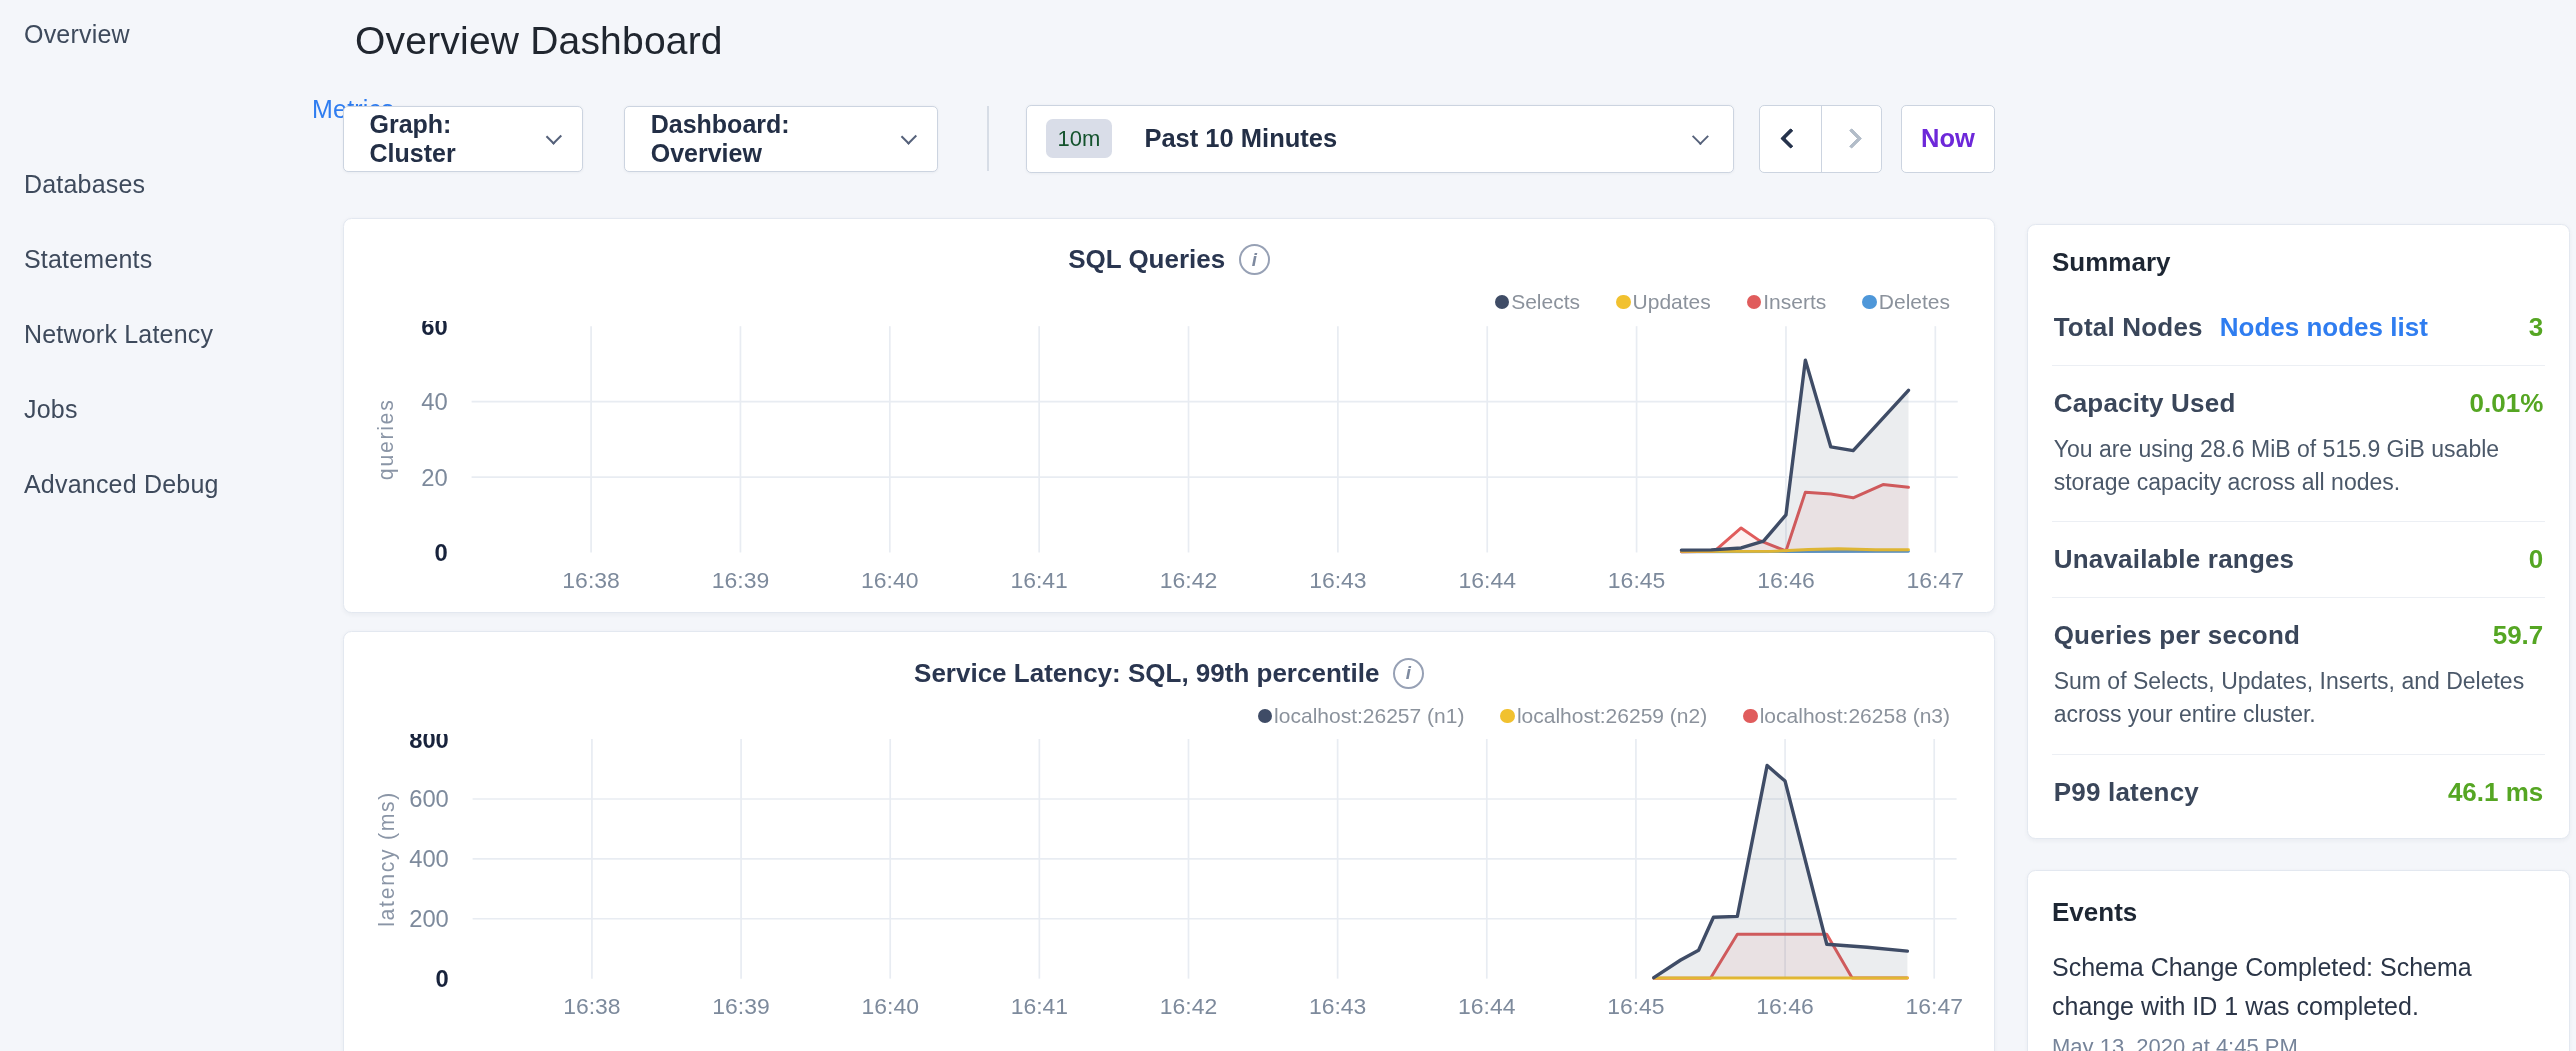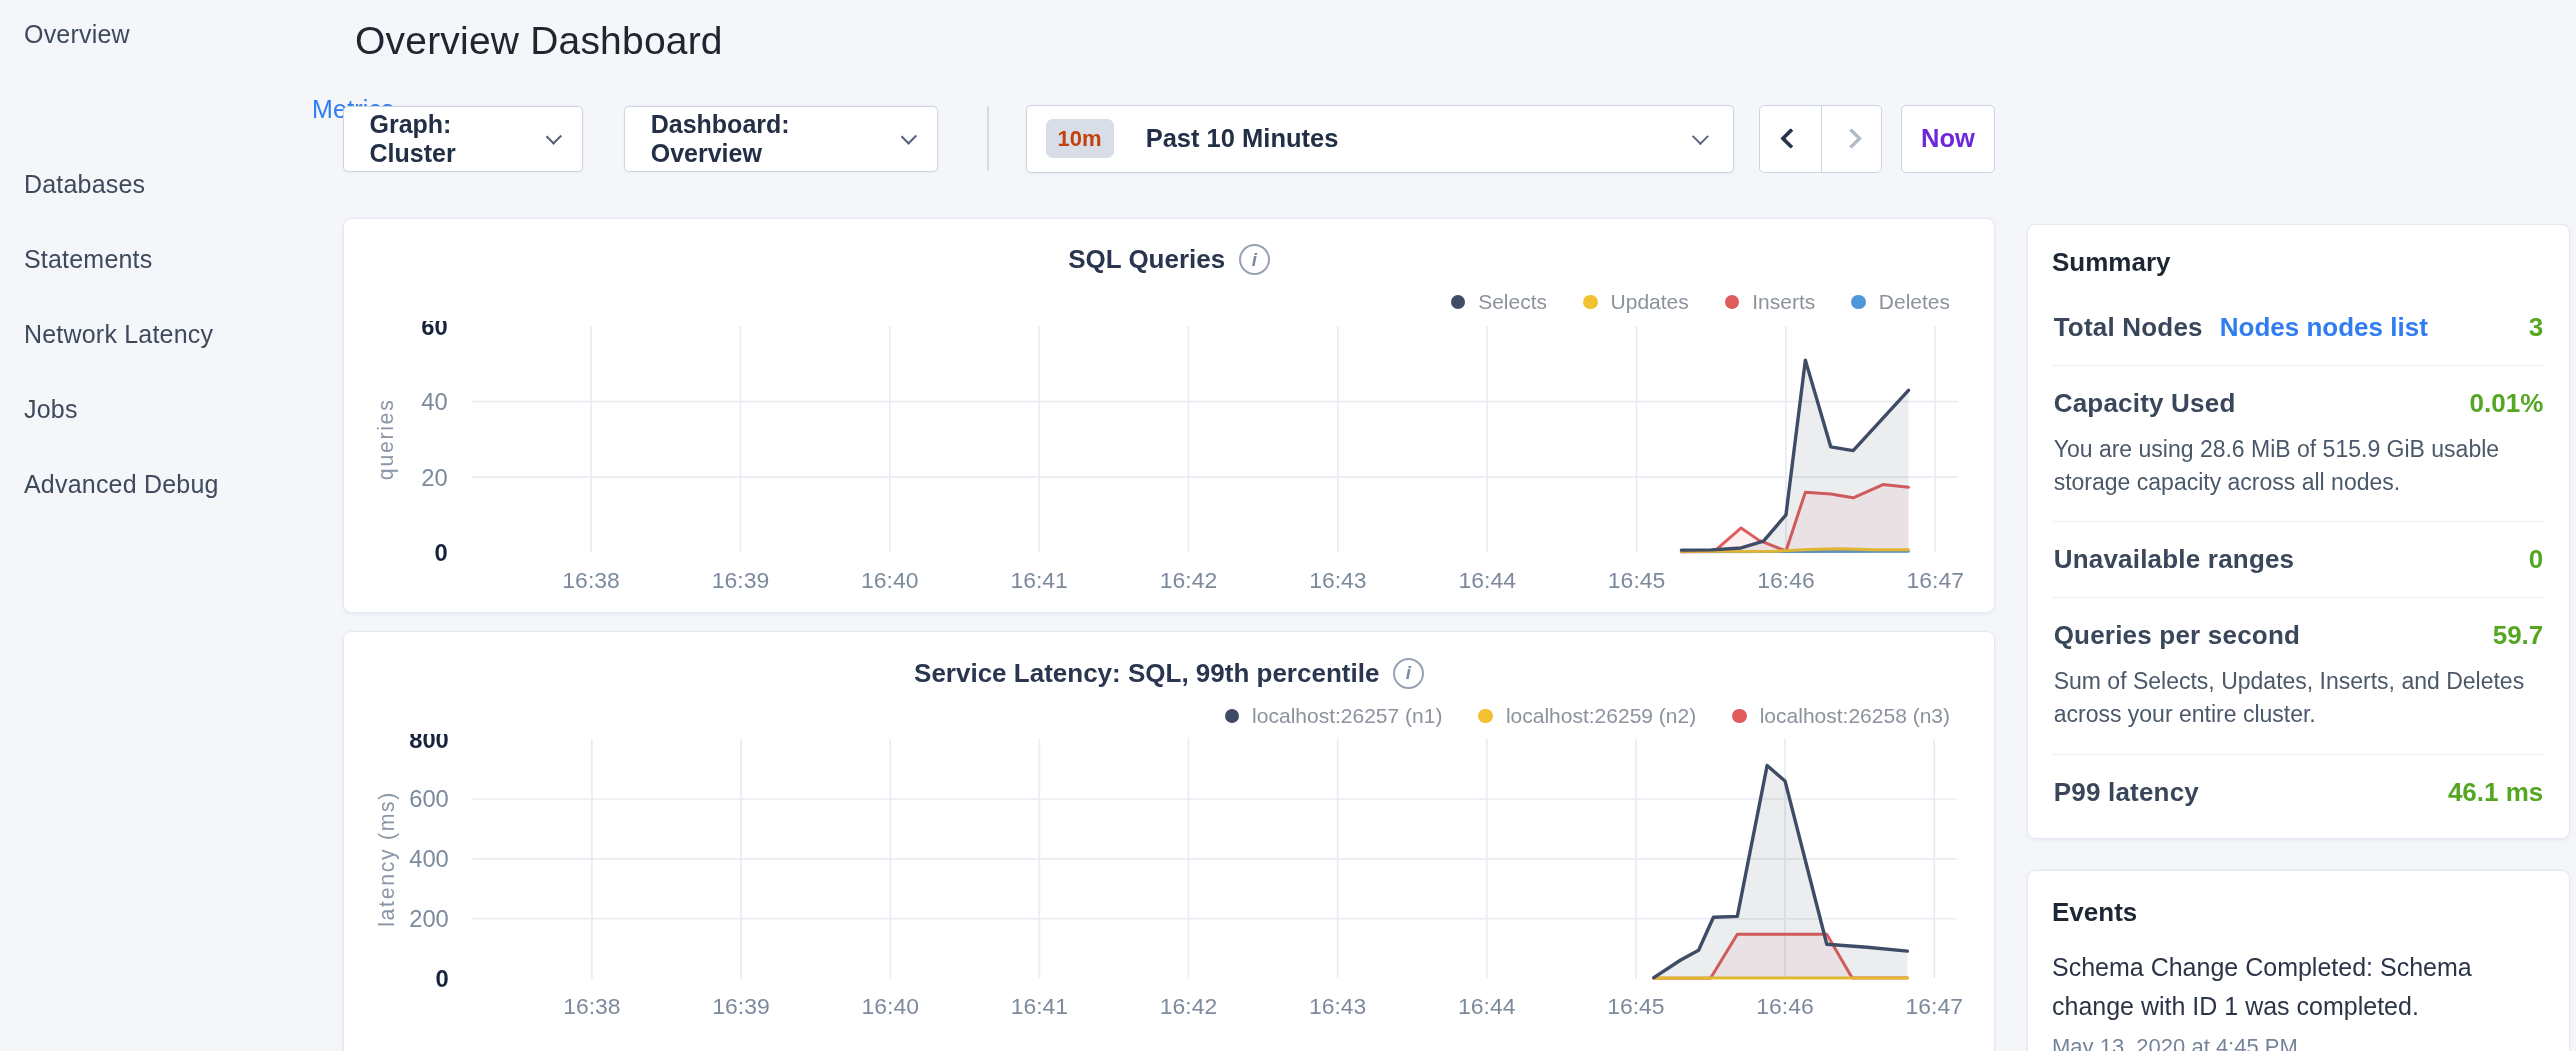--- a/index.html
+++ b/index.html
@@ -42,21 +42,21 @@
     transform:rotate(45deg) translateY(-3.4px); display:inline-block;
   }
   .tb-divider { width:1.7px; height:65px; background:#d7dde6; margin:0 37px 0 49px; }
   .time-box {
     background:#fff; border:1.7px solid #ccd4e0; border-radius:5.1px;
     height:68px; width:779px; display:flex; align-items:center;
     padding:0 29px 0 18.7px; cursor:pointer; box-shadow:0 0.9px 2.6px rgba(40,55,80,.05);
   }
   .time-badge {
     background:#d9dde8; border-radius:6.8px; padding:6.8px 12px;
-    font-size:22px; font-weight:700; color:#c2410c;
+    font-size:22px; font-weight:400; color:#14532d;
   }
   .time-label { margin-left:32px; font-size:25.5px; font-weight:700; color:#232f46; }
   .time-box .chev { margin-left:auto; }
   .arrow-group {
     margin-left:25.5px; display:flex; height:68px; border:1.7px solid #ccd4e0;
     border-radius:5.1px; background:#fff; overflow:hidden;
   }
   .arrow-cell { width:67px; display:flex; align-items:center; justify-content:center; cursor:pointer; }
   .arrow-cell + .arrow-cell { border-left:1.7px solid #ccd4e0; }
   .chev-l { width:15.3px; height:15.3px; border-left:4.3px solid #26334c; border-bottom:4.3px solid #26334c; transform:rotate(45deg); border-radius:1.7px; }
@@ -76,21 +76,21 @@
   .chart-card { width:1652px; margin-top:45px; height:395px; overflow:hidden; }
   .chart-card.tall { height:442px; margin-top:18.7px; }
   .chart-title-row { display:flex; justify-content:center; align-items:center; gap:13.6px; margin-top:24px; height:34px; }
   .chart-title { font-size:26px; font-weight:700; color:#2a3650; }
   .info-icon {
     width:31px; height:31px; border:2.6px solid #97a1b5; border-radius:50%;
     color:#7e8aa0; font-size:18.7px; font-weight:700; font-style:italic;
     display:flex; align-items:center; justify-content:center; cursor:pointer;
   }
   .legend-row { display:flex; justify-content:flex-end; gap:36px; margin:12px 44px 0 0; height:27px; align-items:center; }
-  .legend-item { display:flex; align-items:center; gap:13px; cursor:pointer; }
+  .legend-item { display:flex; align-items:center; gap:2px; cursor:pointer; }
   .legend-dot { width:14.5px; height:14.5px; border-radius:50%; }
   .legend-label { font-size:21px; color:#8b929c; }
   .chart-svg { display:block; margin-top:5.1px; }
 
   
   .rail { position:absolute; left:2027px; top:224px; width:543px; }
   .summary-card { padding:22px 24px 8.5px 24px; }
   .rail-heading { font-size:26px; font-weight:700; color:#1d2633; margin-bottom:12px; }
   .sum-row { border-bottom:1.7px solid #eceff4; padding:22px 1.7px; }
   .sum-row:last-child { border-bottom:none; }

